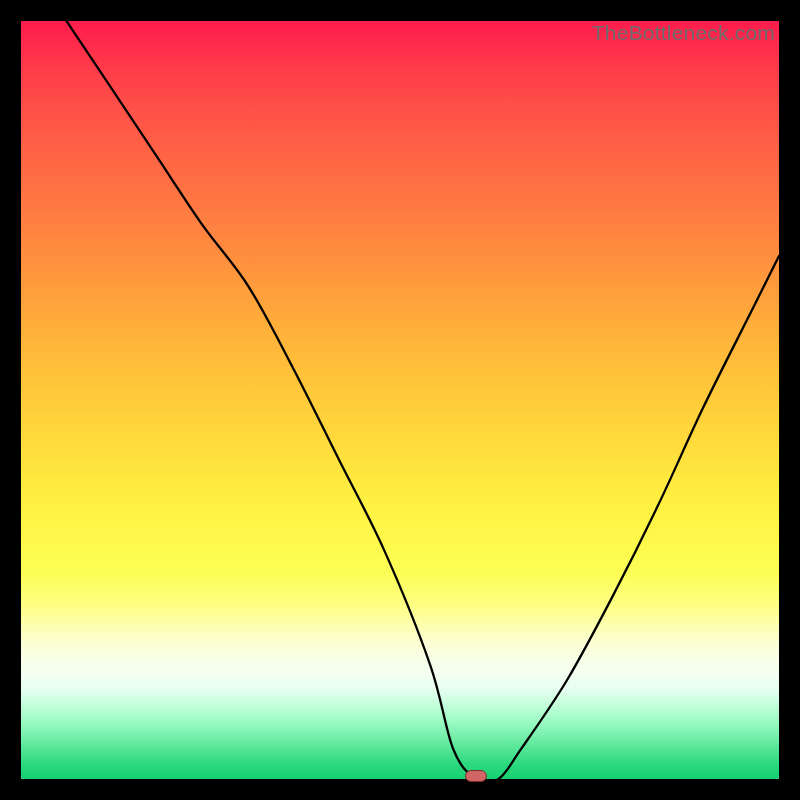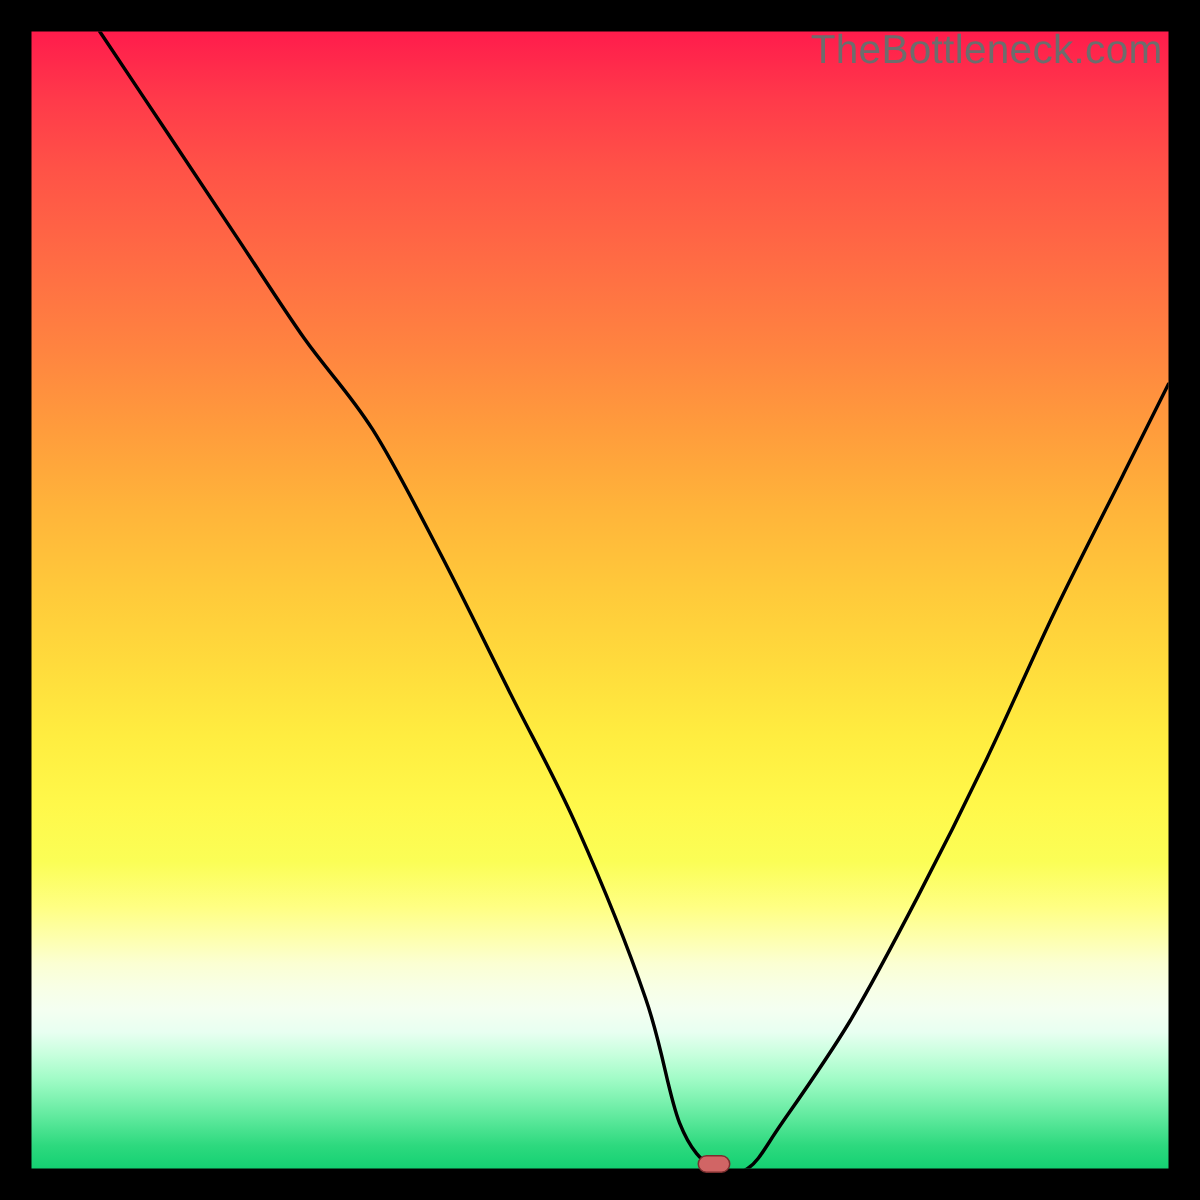--- a/index.html
+++ b/index.html
@@ -50,21 +50,21 @@
       #55e697 96%,
       #2dd97e 98%,
       #14d172 100%
     );
   }
   .watermark {
     position: absolute;
     top: 0;
     right: 4px;
     color: #6d6d6d;
-    font-size: 27px;
+    font-size: 21px;
     font-weight: 500;
     line-height: 24px;
     letter-spacing: 0.2px;
     pointer-events: none;
   }
   svg.curve {
     position: absolute;
     left: 0;
     top: 0;
     width: 758px;

